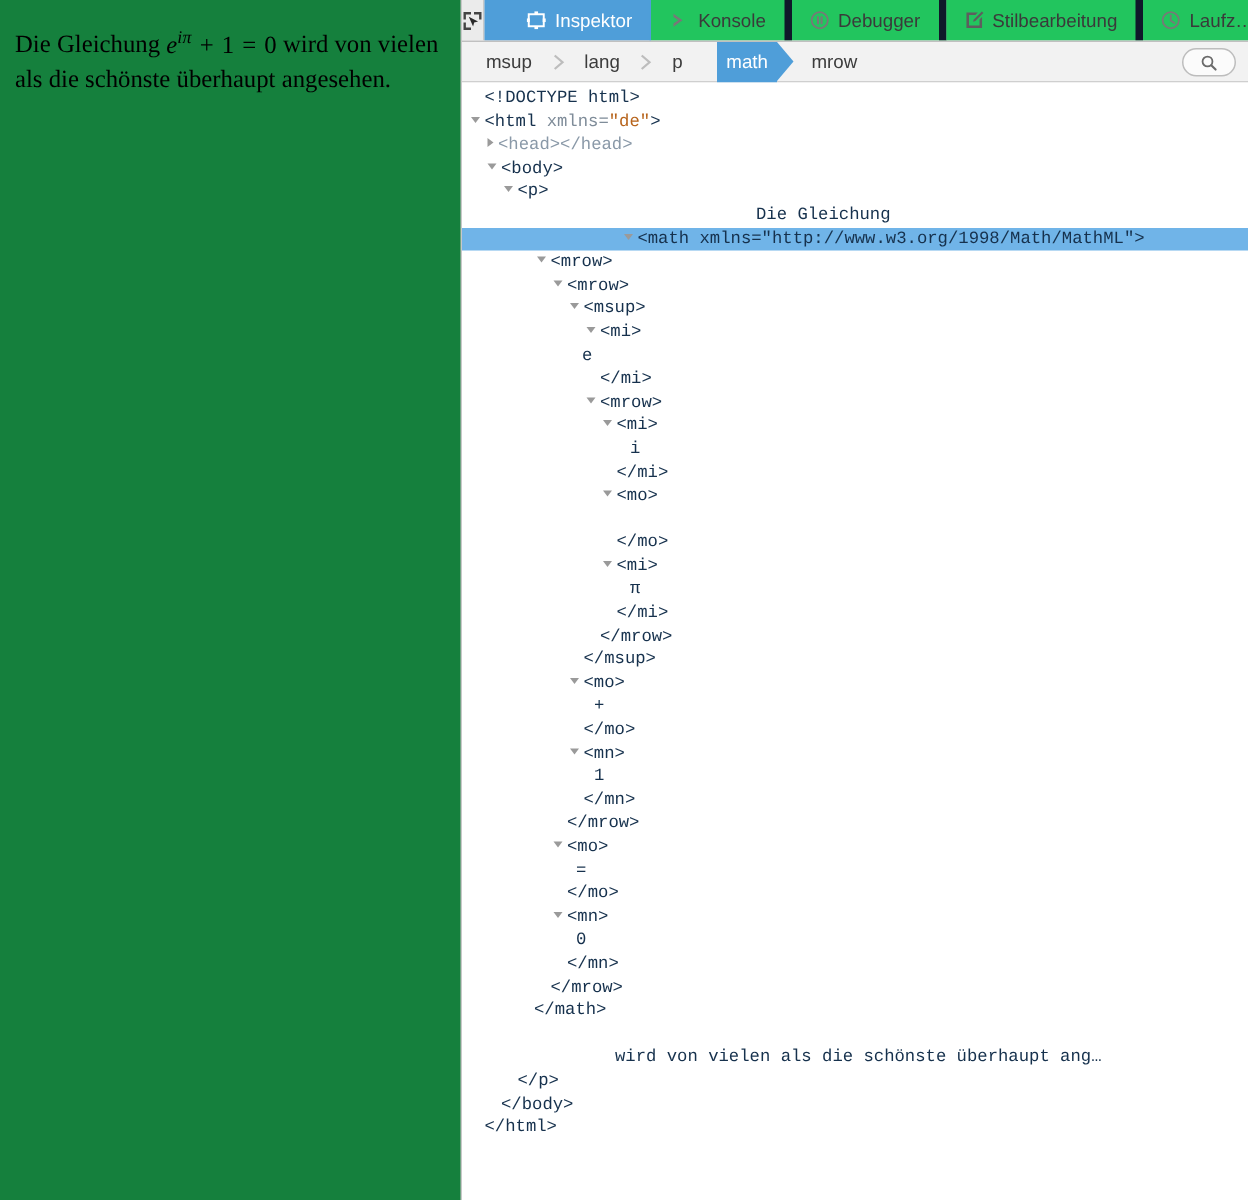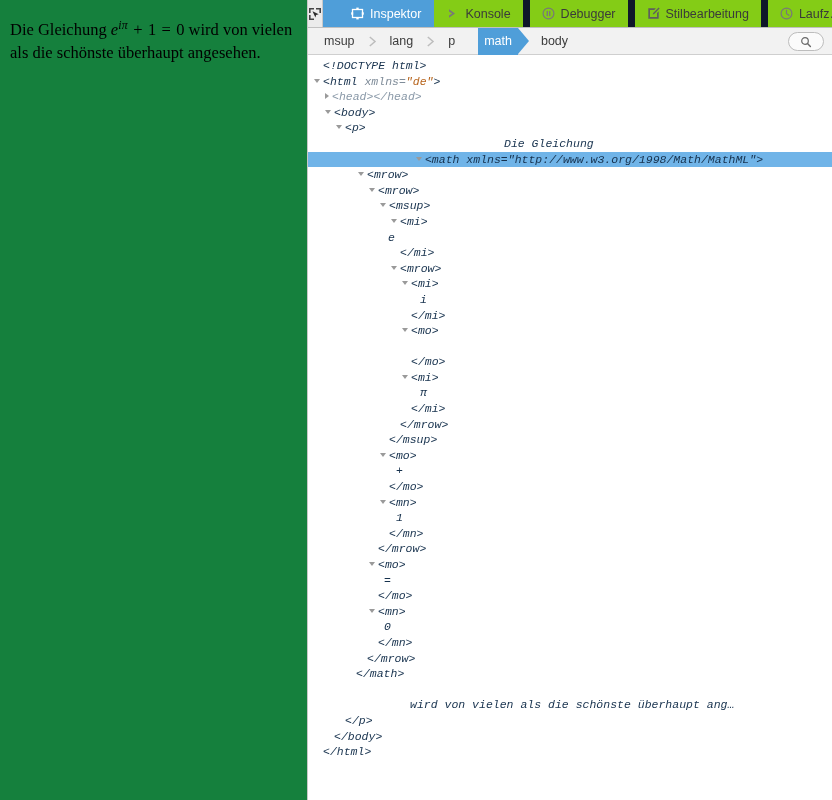--- a/index.html
+++ b/index.html
@@ -62,24 +62,24 @@
     align-items: center;
     justify-content: center;
     border-right: 1px solid #c9c9c9;
     background: #ebebeb;
   }
   .tab {
     display: flex;
     align-items: center;
     gap: 6px;
     padding: 0 12px;
-    border-right: 7px solid #0f172a;
+    border-right: 5px solid #0f172a;
     font-size: 12.5px;
     color: #3a3a3a;
-    background: #84cc16;
+    background: #22c55e;
     white-space: nowrap;
   }
   .tab.active {
     background: #4f9ed9;
     color: #ffffff;
     border-right: 1px solid #4f9ed9;
     padding-left: 28px;
   }
   .tab .ticon { display: flex; align-items: center; }
 
@@ -148,21 +148,20 @@
   
   #markup {
     flex: 1;
     overflow: hidden;
     background: #ffffff;
     font-family: "Liberation Mono", "DejaVu Sans Mono", monospace;
     font-size: 11.5px;
     line-height: 15.6px;
     padding-top: 3px;
     position: relative;
-    font-style: italic;
   }
   .row {
     height: 15.6px;
     line-height: 15.6px;
     white-space: pre;
     position: relative;
     color: #16314d;
   }
   .row.sel { background: #70b4e8; text-align: center; }
   .twisty {
@@ -280,21 +279,21 @@
             <path d="M1.8 1 L7 5.5 L1.8 10" fill="none" stroke="#bdbdbd" stroke-width="1.5"></path>
           </svg>
       </div>
       <div class="crumb">
           <span>p</span>
         </div>
       <div class="crumb sel">
           <span>math</span>
         </div>
       <div class="crumb">
-          <span>body</span>
+          <span>mrow</span>
         </div>
       <div id="search-btn">
         <svg width="12" height="12" viewBox="0 0 12 12">
           <circle cx="5" cy="5" r="3.3" fill="none" stroke="#6a6a6a" stroke-width="1.2"></circle>
           <path d="M7.5 7.5 L10.4 10.4" stroke="#6a6a6a" stroke-width="1.4" stroke-linecap="round"></path>
         </svg>
       </div>
     </div>
 
     <div id="markup">

